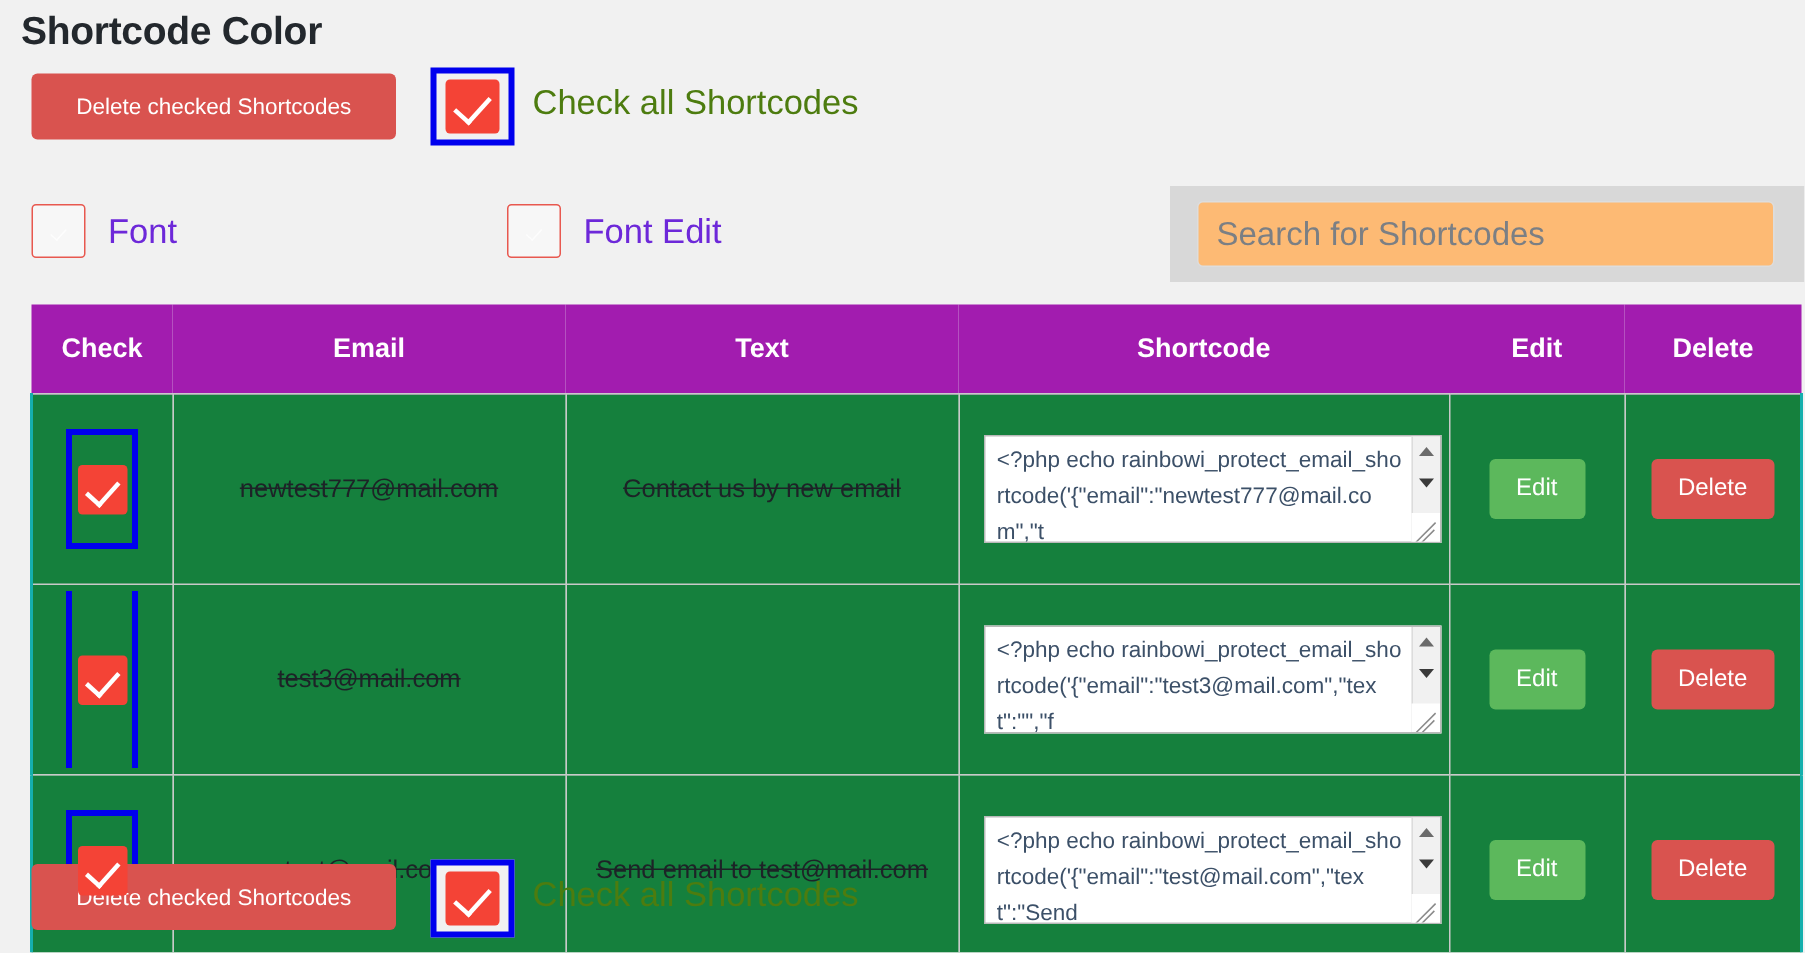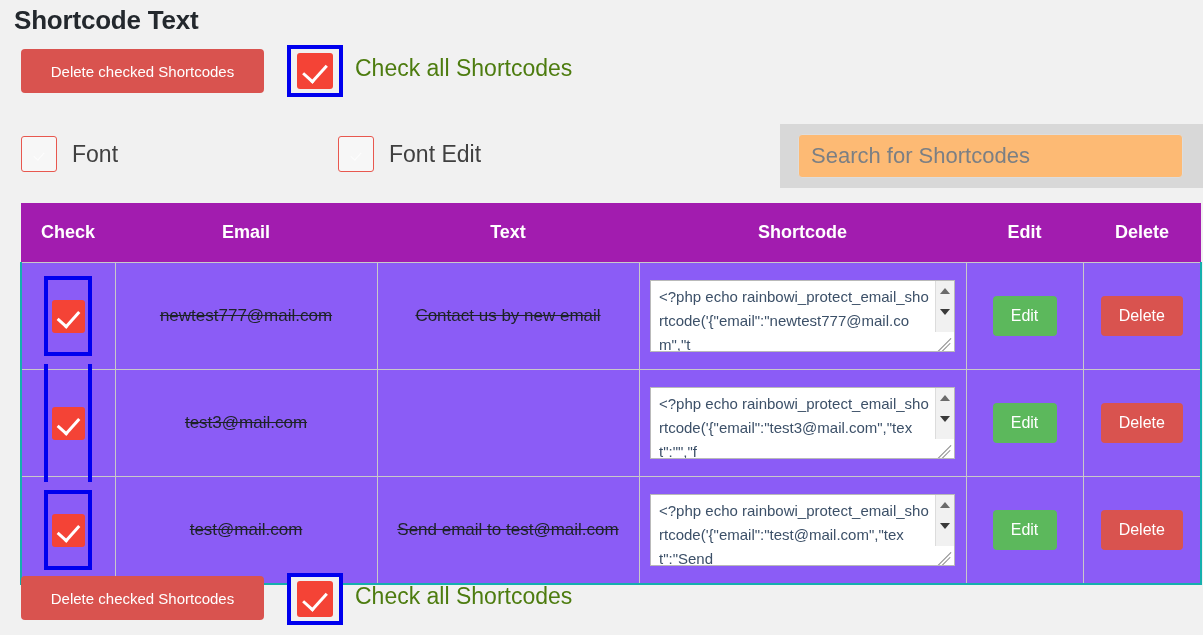--- a/index.html
+++ b/index.html
@@ -107,21 +107,21 @@
     top: 13px;
     width: 5px;
     height: 9px;
     border: solid #fdfdfd;
     border-width: 0 1.5px 1.5px 0;
     transform: rotate(42deg);
   }
   .filter-label {
     margin-left: 15px;
     font-size: 23px;
-    color: #404040;
+    color: #6d28d9;
     white-space: nowrap;
   }
 
   
   #search-area {
     position: absolute;
     left: 780px;
     top: 124px;
     width: 423px;
     height: 64px;
@@ -164,22 +164,22 @@
     height: 59px;
     text-align: center;
     border: none;
     padding: 0;
   }
   #shortcode-table tbody td {
     border: 1px solid #c9c9c9;
     height: 94px;
     text-align: center;
     vertical-align: middle;
-    background: #8b5cf6;
-    padding: 6px;
+    background: #15803d;
+    padding: 16px;
   }
   #shortcode-table tbody tr:last-child td { border-bottom: 2px solid #15afad; }
   #shortcode-table tbody td:first-child { border-left: 2px solid #15afad; }
   #shortcode-table tbody td:last-child { border-right: 2px solid #15afad; }
 
   .col-check     { width: 94px; }
   .col-email     { width: 262px; }
   .col-text      { width: 262px; }
   .col-shortcode { width: 327px; }
   .col-edit      { width: 117px; }
@@ -310,21 +310,21 @@
     padding: 0;
   }
   .btn-edit   { background: #5cb85c; width: 64px; height: 40px; }
   .btn-del    { background: #d9534f; width: 82px; height: 40px; }
 </style>
 </head>
 <body>
 
 <div id="page">
 
-  <div class="page-title">Shortcode Text</div>
+  <div class="page-title">Shortcode Color</div>
 
   <button class="btn-delete-checked" id="btn-top">Delete checked Shortcodes</button>
 
   <div class="checkall-wrap" id="checkall-top">
     <div class="cb-focus">
       <span class="cb-checked"></span>
     </div>
     <span class="checkall-label">Check all Shortcodes</span>
   </div>
 

